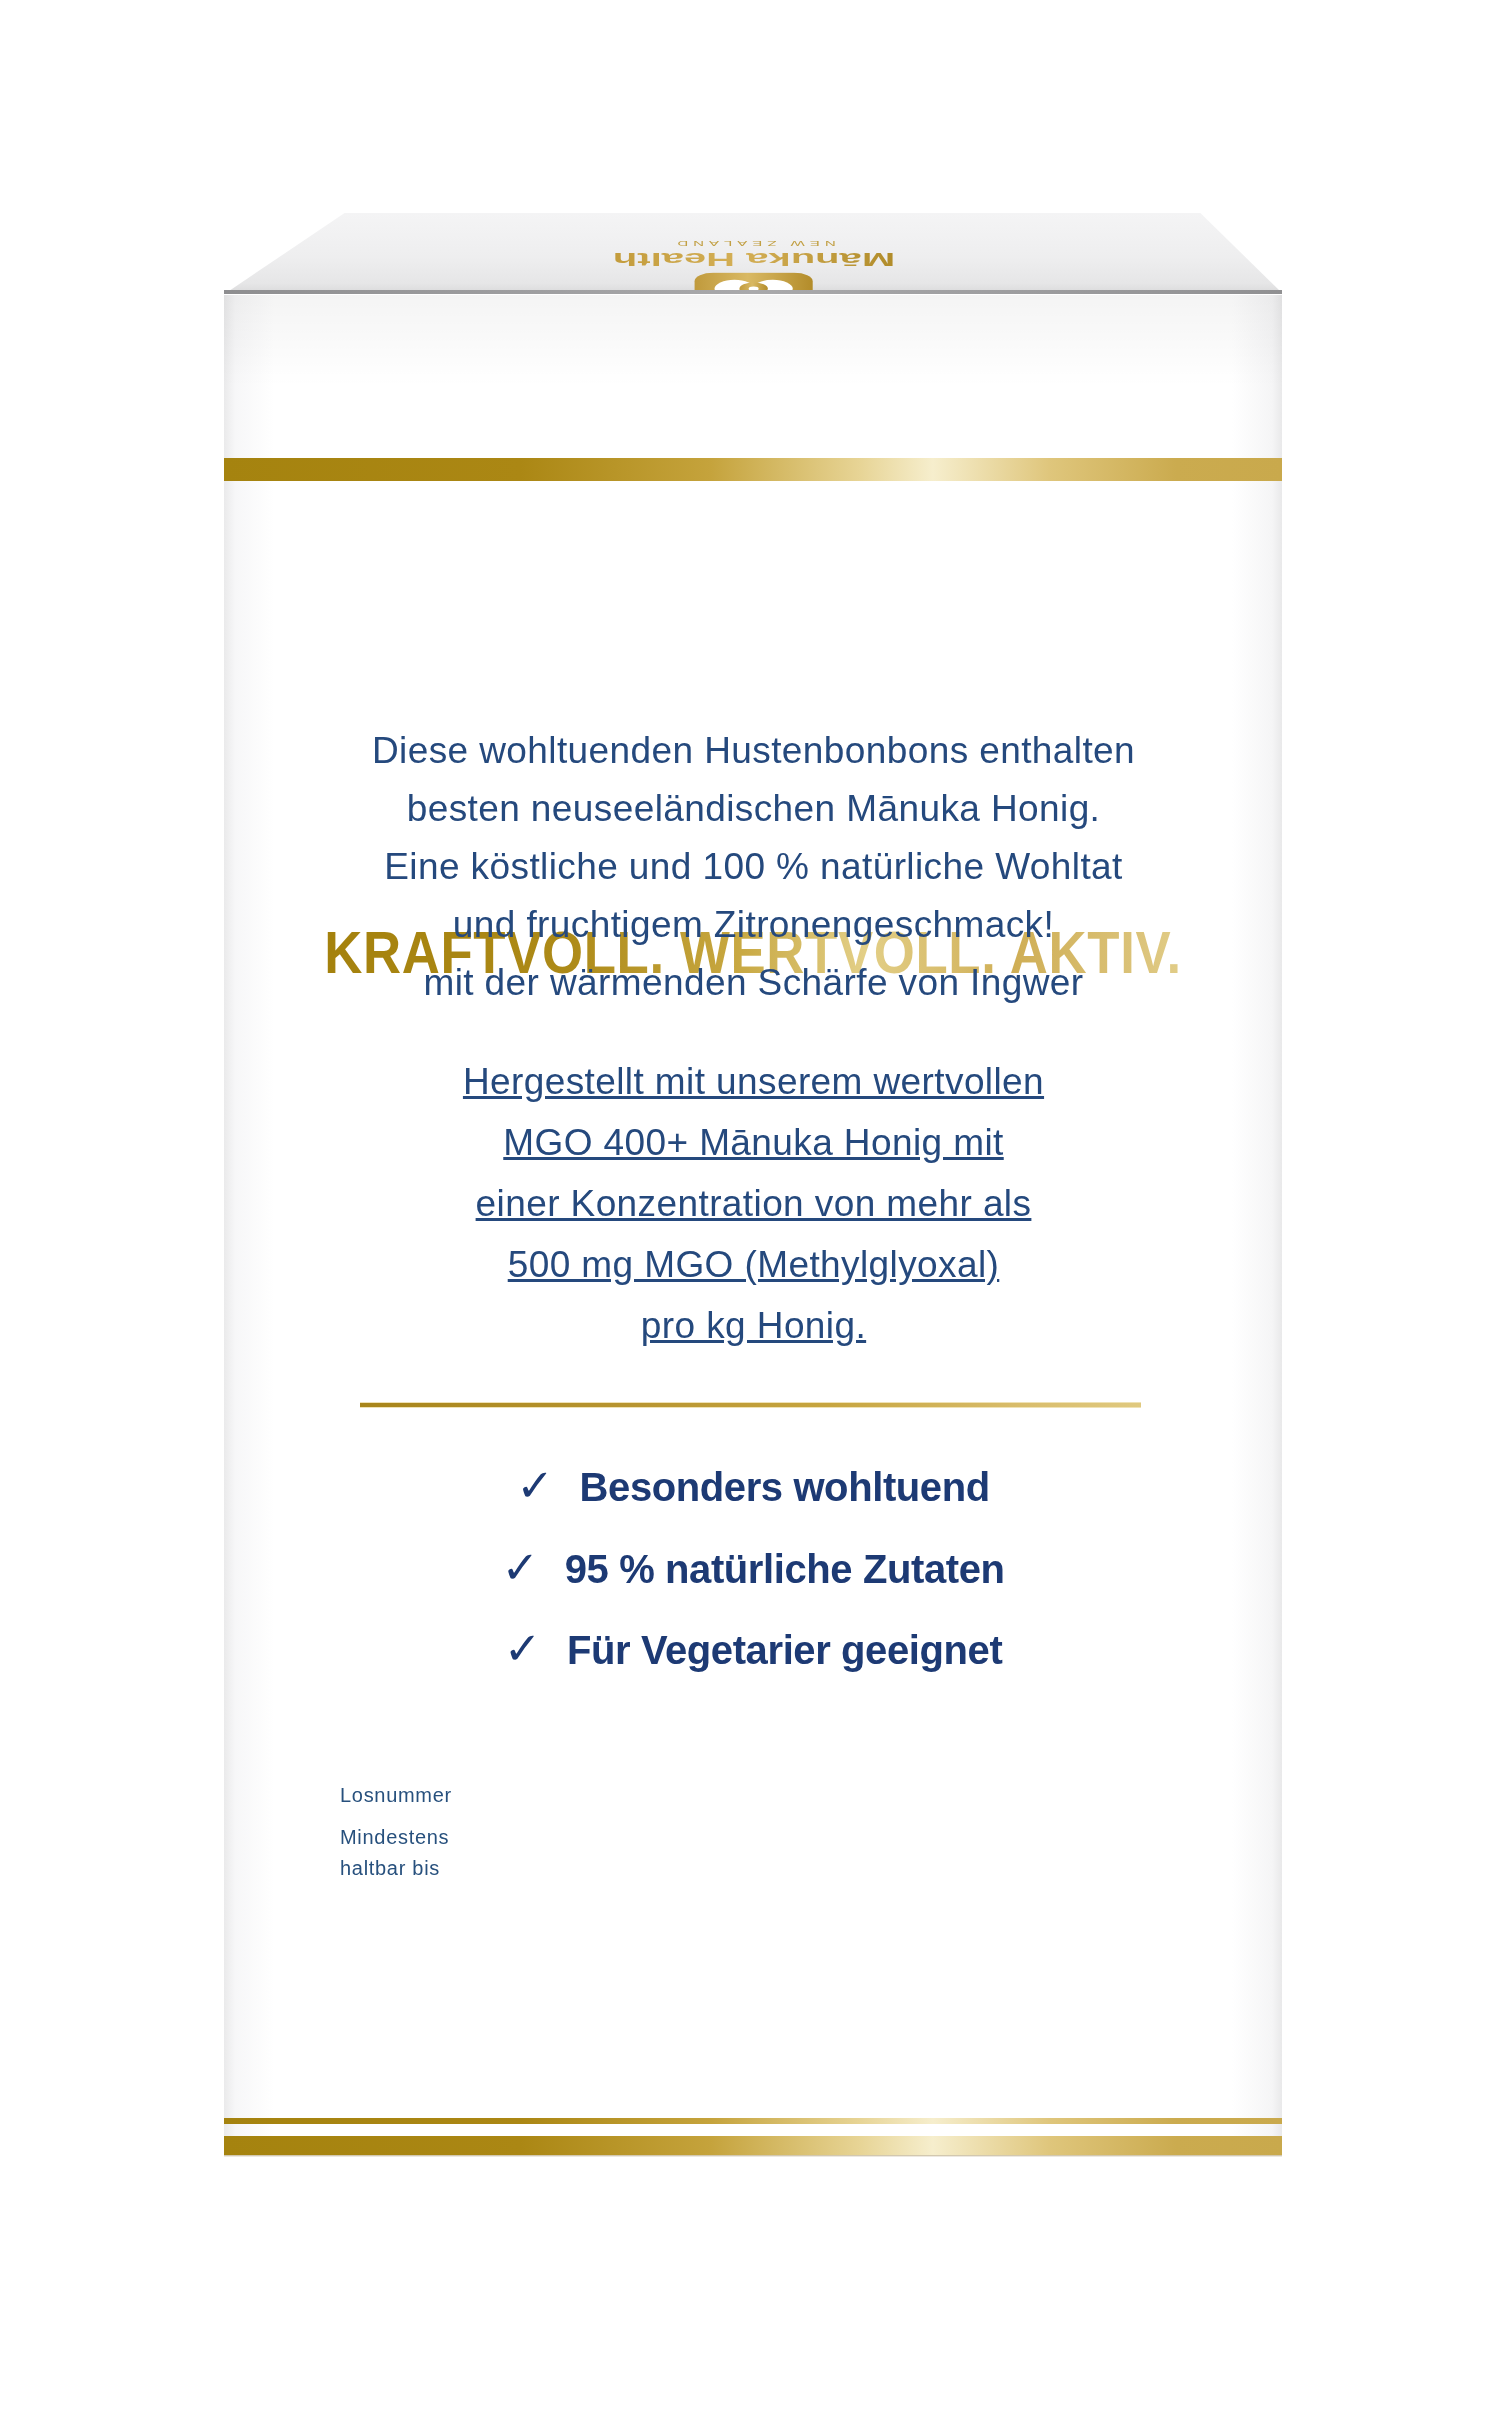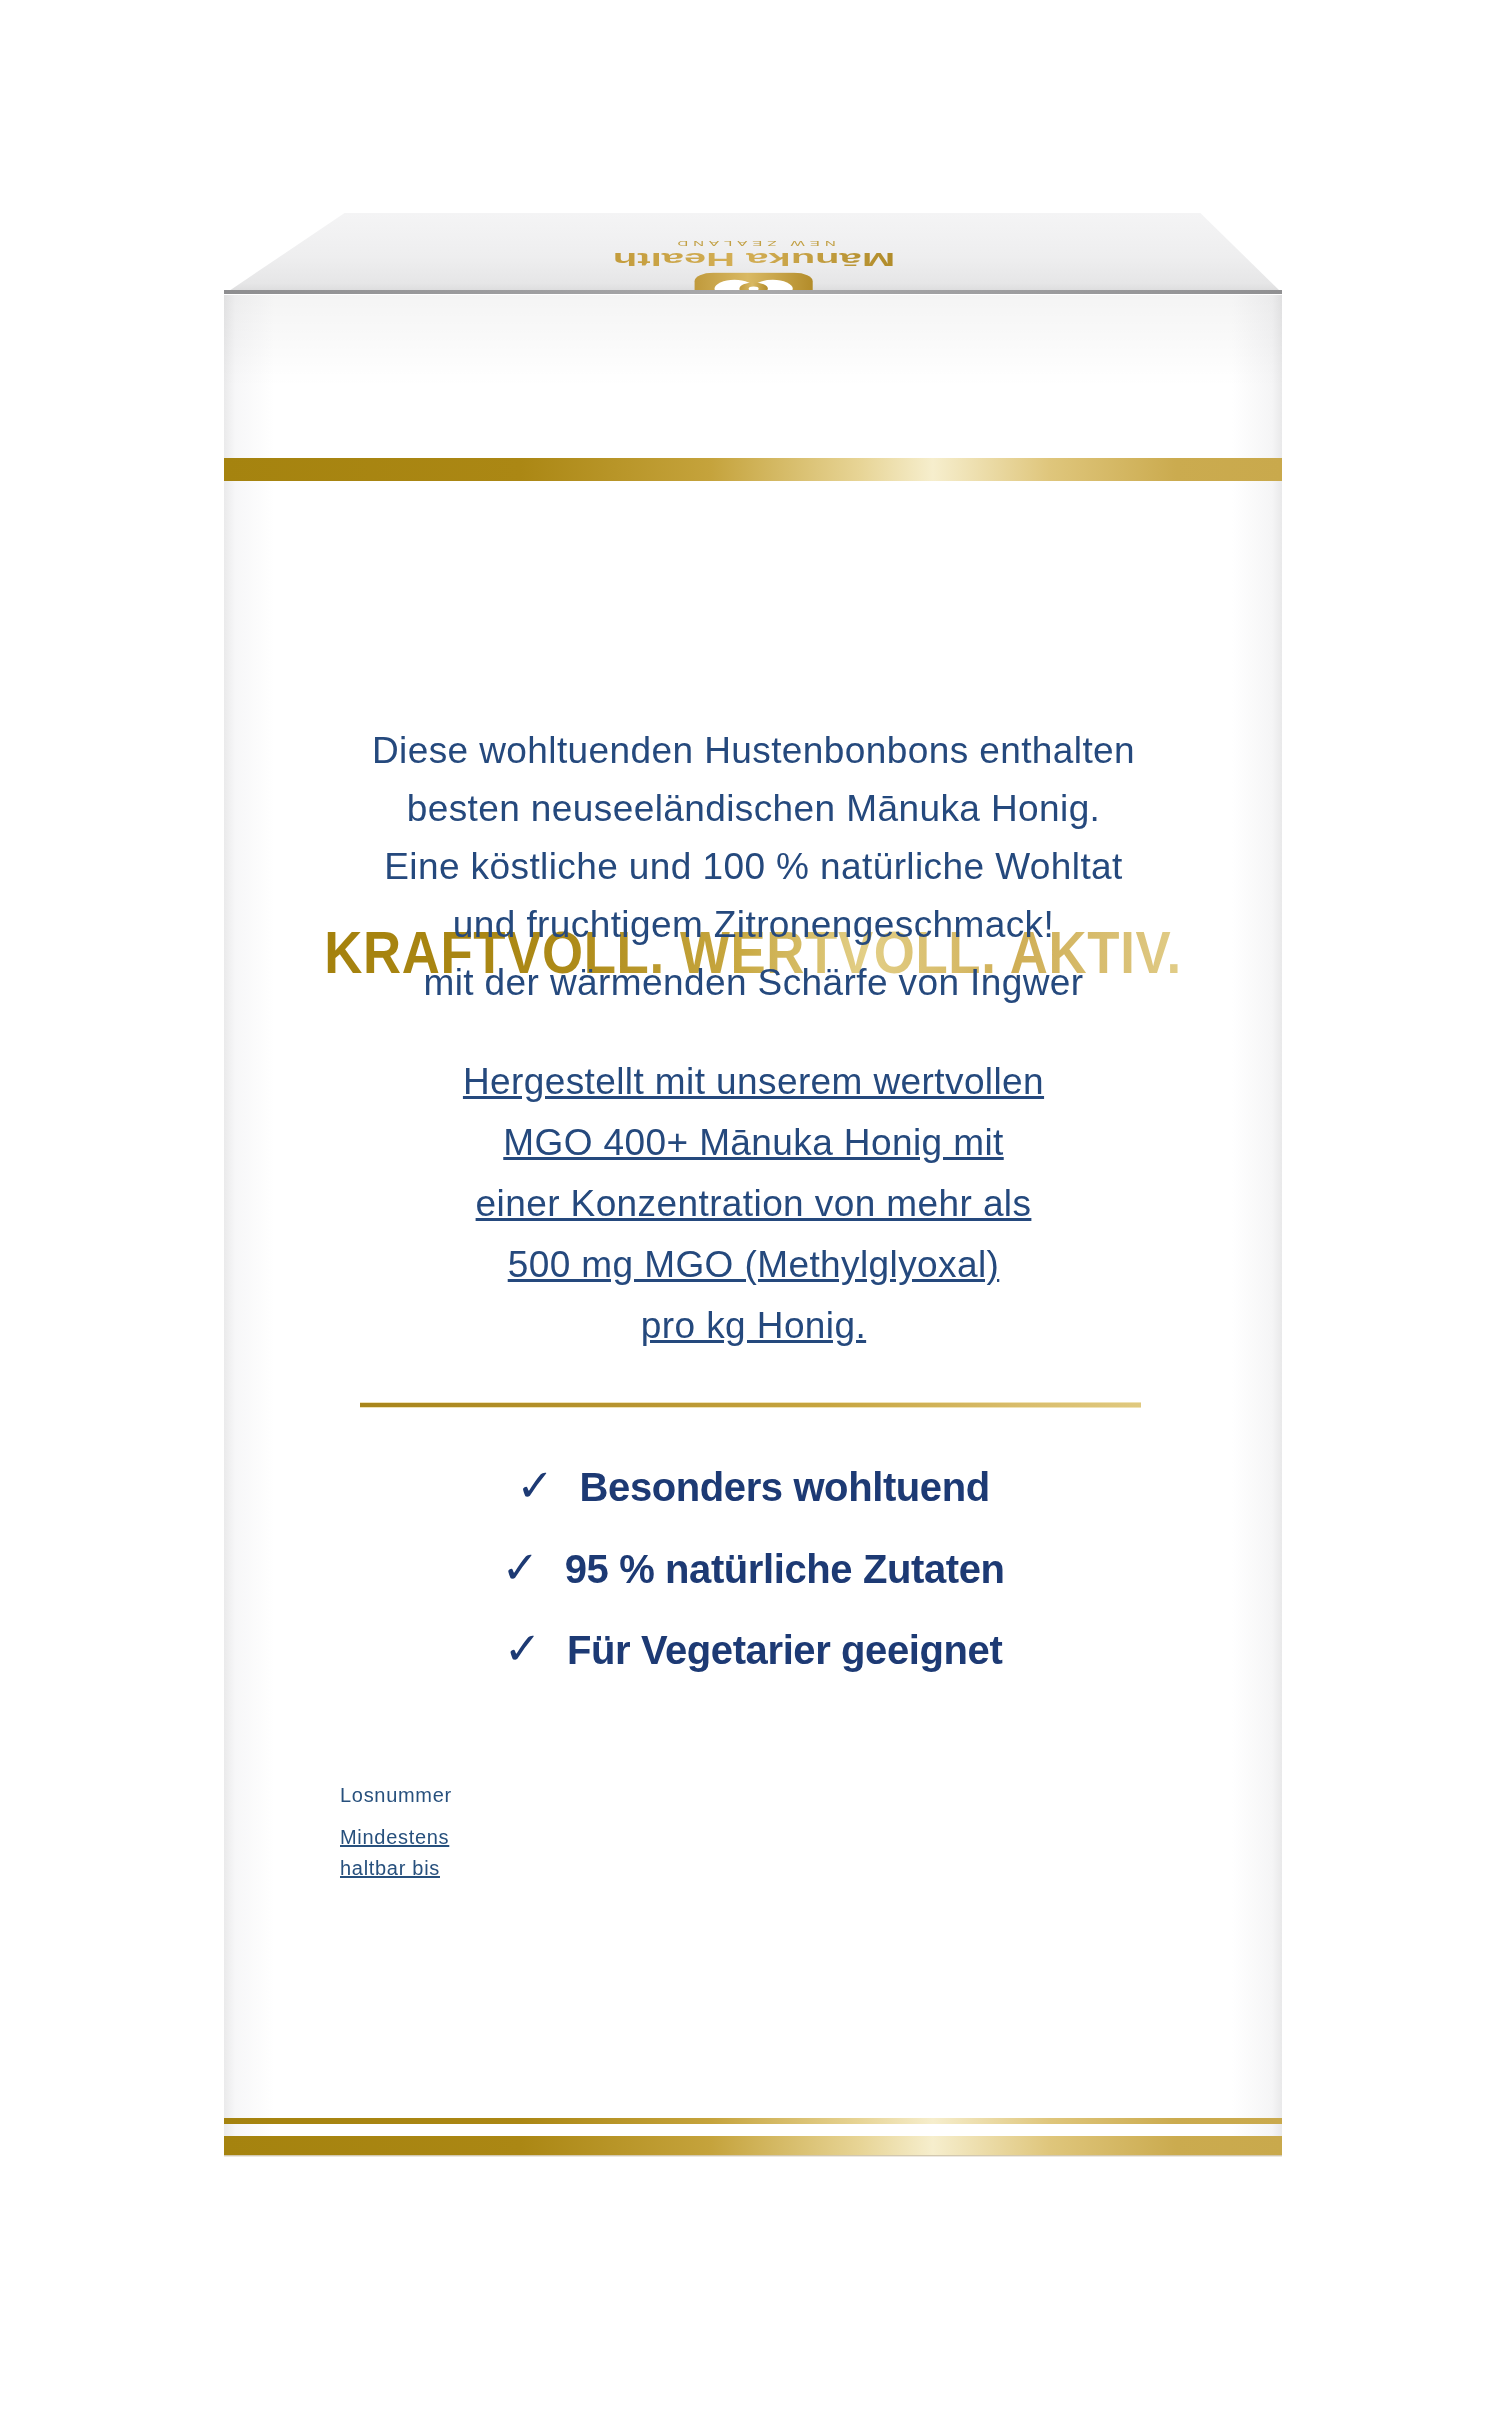--- a/index.html
+++ b/index.html
@@ -95,21 +95,21 @@
   }
   .benefit-1 { top:1164px; }
   .benefit-2 { top:1246px; }
   .benefit-3 { top:1327px; }
 
   
   .batch {
     position:absolute; left:88px; top:1484px;
     font-size:20px; letter-spacing:0.7px; color:#27507d; line-height:33px;margin-left:28px;
   }
-  .batch .bbd { margin-top:10px; line-height:31px;text-decoration:underline; }
+  .batch .bbd { margin-top:10px; line-height:31px; }
 </style>
 </head>
 <body>
 
 <div class="box-top">
   <div class="top-logo">
     <svg class="logo-mark" viewBox="0 0 170 104" xmlns="http://www.w3.org/2000/svg">
       <defs>
         <linearGradient id="gg" x1="0" y1="0" x2="1" y2="0">
           <stop offset="0" stop-color="#b38c2a"></stop>

